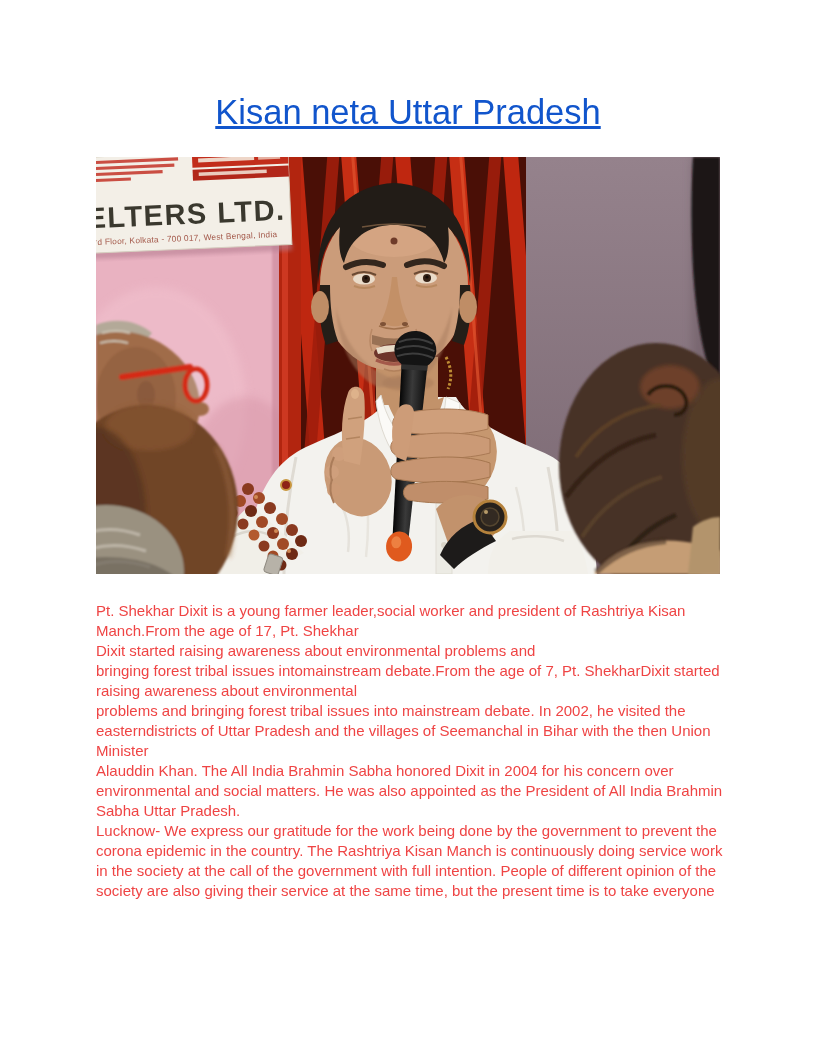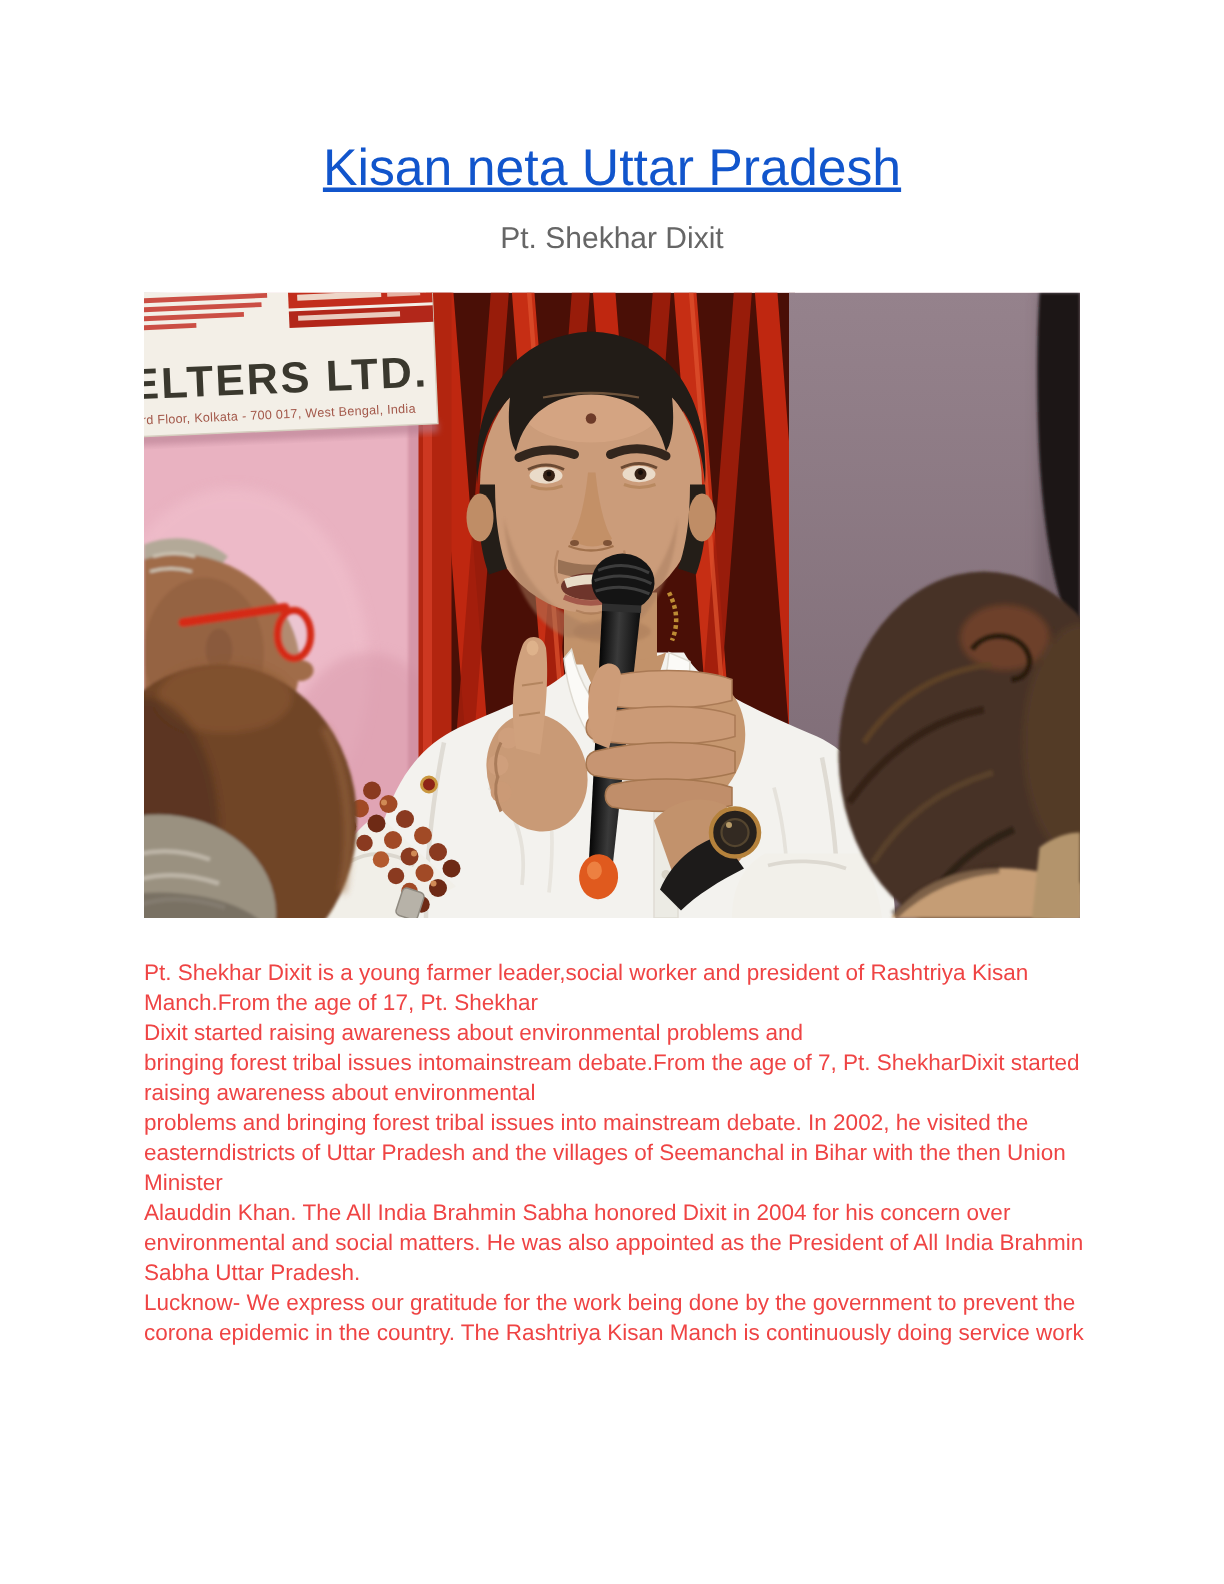--- a/index.html
+++ b/index.html
@@ -26,21 +26,20 @@
     white-space:pre;letter-spacing:0;
   }
 </style>
 </head>
 <body>
 
 <div class="page">
 
   <a class="doc-title">Kisan neta Uttar Pradesh</a>
 
-  <p class="doc-subtitle">Pt. Shekhar Dixit</p>
 
   <figure class="photo-figure">
     <svg width="624" height="417" viewBox="0 0 624 417" xmlns="http://www.w3.org/2000/svg">
       <defs>
         <filter id="b1" x="-20%" y="-20%" width="140%" height="140%">
             <feGaussianBlur stdDeviation="1.1"></feGaussianBlur>
           </filter>
         <filter id="b2" x="-30%" y="-30%" width="160%" height="160%">
             <feGaussianBlur stdDeviation="2.2"></feGaussianBlur>
           </filter>

